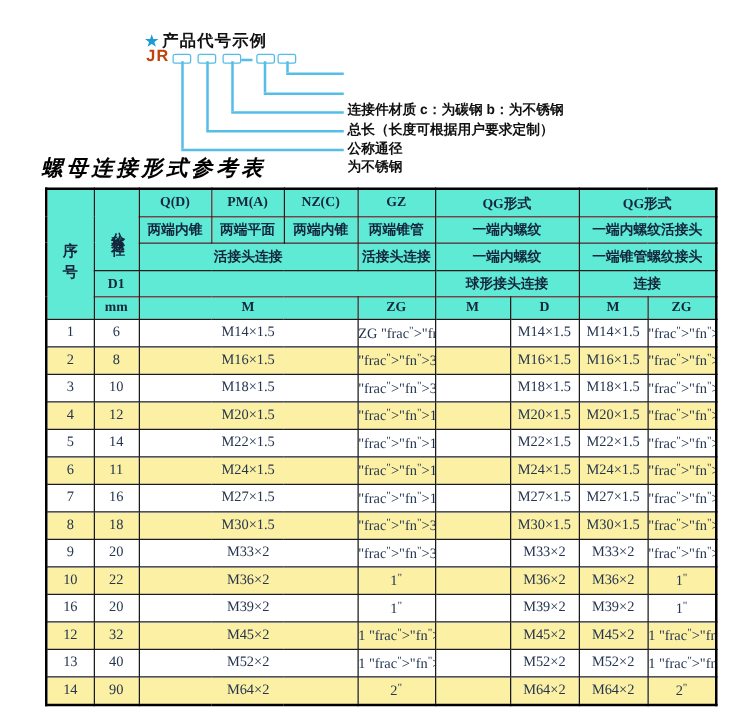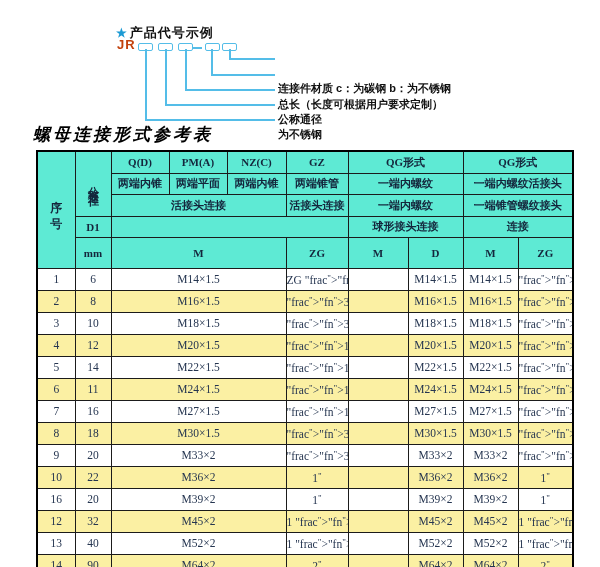--- a/index.html
+++ b/index.html
@@ -136,21 +136,21 @@
       <th>活接头连接</th>
       <th colspan="2">一端内螺纹</th>
       <th colspan="2">一端锥管螺纹接头</th>
     </tr>
     <tr style="height:21px">
       <th>D1</th>
       <th colspan="4"></th>
       <th colspan="2">球形接头连接</th>
       <th colspan="2">连接</th>
     </tr>
-    <tr style="height:31px">
+    <tr style="height:18px">
       <th>mm</th>
       <th colspan="3">M</th>
       <th>ZG</th>
       <th>M</th>
       <th>D</th>
       <th>M</th>
       <th>ZG</th>
     </tr>
   </thead>
   <tbody>

